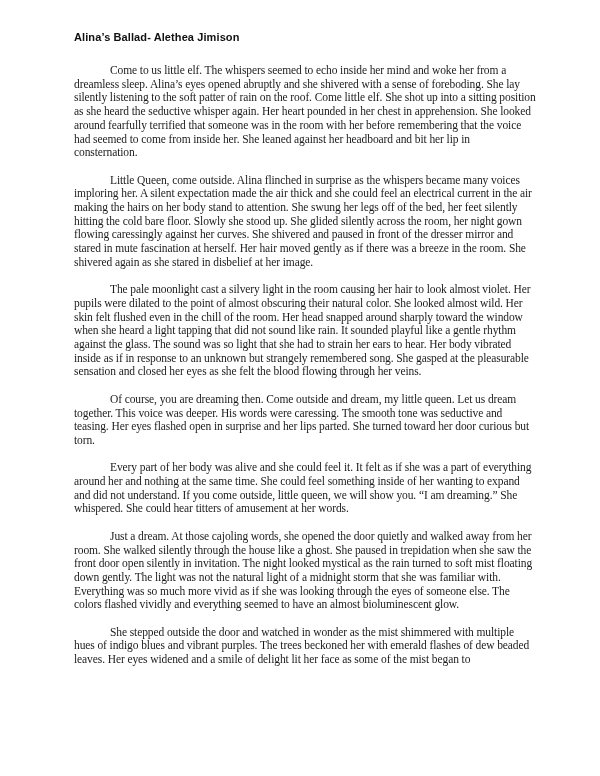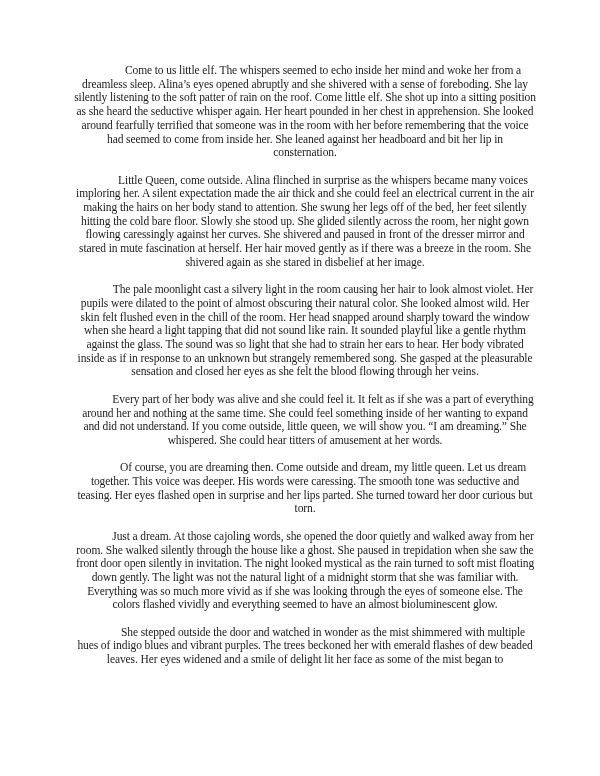--- a/index.html
+++ b/index.html
@@ -26,37 +26,38 @@
   .doc-body {
     position: absolute;
     left: 74px;
     top: 64px;
     width: 462px;
     font-family: "Liberation Serif", "DejaVu Serif", serif;
     font-size: 11.5px;
     line-height: 13.7px;
     letter-spacing: -0.1px;
     color: #1b1b1b;
-    text-align: center;
+    text-align: left;
   }
   .doc-body p {
     margin: 0 0 13.7px 0;
     text-indent: 36px;
   }
   .doc-body p:last-child {
     margin-bottom: 16px;
   }
 </style>
 </head>
 <body>
 
 <div class="page">
+  <div class="doc-header">Alina’s Ballad- Alethea Jimison</div>
 
   <div class="doc-body">
     <p>Come to us little elf.  The whispers seemed to echo inside her mind and woke her from a dreamless sleep. Alina’s eyes opened abruptly and she shivered with a sense of foreboding.   She lay silently listening to the soft patter of rain on the roof.  Come little elf.  She shot up into a sitting position as she heard the seductive whisper again.  Her heart pounded in her chest in apprehension.  She looked around fearfully terrified that someone was in the room with her before remembering that the voice had seemed to come from inside her.  She leaned against her headboard and bit her lip in consternation.</p>
     <p>Little Queen, come outside.  Alina flinched in surprise as the whispers became many voices imploring her.  A silent expectation made the air thick and she could feel an electrical current in the air making the hairs on her body stand to attention.  She swung her legs off of the bed, her feet silently hitting the cold bare floor.  Slowly she stood up.  She glided silently across the room, her night gown flowing caressingly against her curves.  She shivered and paused in front of the dresser mirror and stared in mute fascination at herself.  Her hair moved gently as if there was a breeze in the room.  She shivered again as she stared in disbelief at her image.</p>
     <p>The pale moonlight cast a silvery light in the room causing her hair to look almost violet.  Her pupils were dilated to the point of almost obscuring their natural color.  She looked almost wild.  Her skin felt flushed even in the chill of the room.  Her head snapped around sharply toward the window when she heard a light tapping that did not sound like rain.  It sounded playful like a gentle rhythm against the glass.  The sound was so light that she had to strain her ears to hear. Her body vibrated inside as if in response to an unknown but strangely remembered song.  She gasped at the pleasurable sensation and closed her eyes as she felt the blood flowing through her veins.</p>
+    <p>Of course, you are dreaming then.  Come outside and dream, my little queen.  Let us dream together.  This voice was deeper.  His words were caressing.  The smooth tone was seductive and teasing.  Her eyes flashed open in surprise and her lips parted. She turned toward her door curious but torn.</p>
     <p>Every part of her body was alive and she could feel it.  It felt as if she was a part of everything around her and nothing at the same time.  She could feel something inside of her wanting to expand and did not understand.  If you come outside, little queen, we will show you.  “I am dreaming.”  She whispered.  She could hear titters of amusement at her words.</p>
-    <p>Of course, you are dreaming then.  Come outside and dream, my little queen.  Let us dream together.  This voice was deeper.  His words were caressing.  The smooth tone was seductive and teasing.  Her eyes flashed open in surprise and her lips parted. She turned toward her door curious but torn.</p>
     <p>Just a dream.  At those cajoling words, she opened the door quietly and walked away from her room.  She walked silently through the house like a ghost.  She paused in trepidation when she saw the front door open silently in invitation.  The night looked mystical as the rain turned to soft mist floating down gently.  The light was not the natural light of a midnight storm that she was familiar with. Everything was so much more vivid as if she was looking through the eyes of someone else. The colors flashed vividly and everything seemed to have an almost bioluminescent glow.</p>
     <p>She stepped outside the door and watched in wonder as the mist shimmered with multiple hues of indigo blues and vibrant purples.  The trees beckoned her with emerald flashes of dew beaded leaves.  Her eyes widened and a smile of delight lit her face as some of the mist began to</p>
   </div>
 </div>
 
 </body></html>

